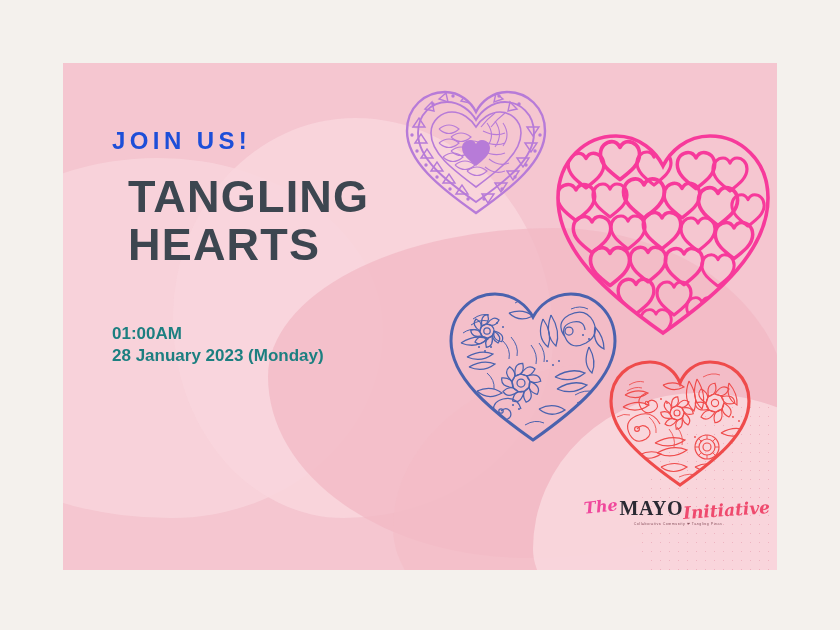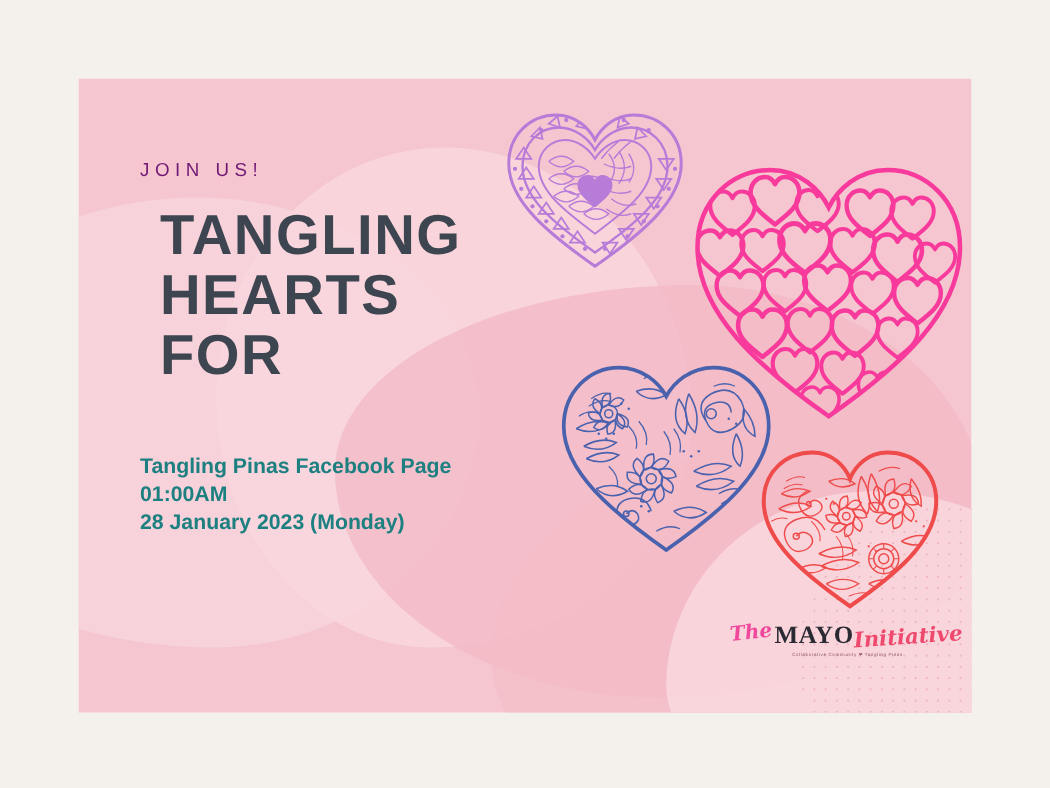--- a/index.html
+++ b/index.html
@@ -92,23 +92,23 @@
 
   
   #text-block {
     position: absolute;
     left: 49px;
     top: 66px;
     width: 340px;
   }
 
   #eyebrow {
-    color: #701a75;
-    font-size: 15px;
-    font-weight: 400;
+    color: #1d4ed8;
+    font-size: 24px;
+    font-weight: 700;
     letter-spacing: 4.4px;
     margin: 0 0 20px 0;
     line-height: 1;
   }
 
   #headline {
     color: #3D4650;
     font-size: 45px;
     font-weight: 700;
     letter-spacing: 1.2px;
@@ -498,25 +498,23 @@
       </g>
       <path d="M77 130 C 40 104, 8 78, 8 46 C 8 22, 26 7, 47 7 C 63 7, 73 18, 77 28 C 81 18, 91 7, 107 7 C 128 7, 146 22, 146 46 C 146 78, 114 104, 77 130 Z" fill="none" stroke="#EF4B4B" stroke-width="3.2"></path>
     </svg>
 
     <div id="text-block">
       <div id="eyebrow">JOIN US!</div>
 
       <h1 id="headline">
         <span class="hl-line">TANGLING</span>
         <span class="hl-line">HEARTS</span>
-        <span class="hl-line">FOR</span>
       </h1>
 
       <div id="details">
-        <span class="detail-line">Tangling Pinas Facebook Page</span>
         <span class="detail-line">01:00AM</span>
         <span class="detail-line">28 January 2023 (Monday)</span>
       </div>
     </div>
 
     <div id="logo">
       <div id="logo-row">
         <span id="logo-the">The</span>
         <span id="logo-mayo">MAYO</span>
         <span id="logo-initiative">Initiative</span>

